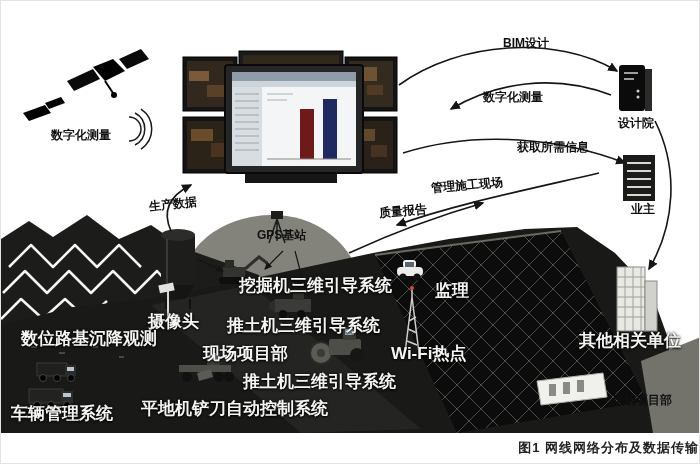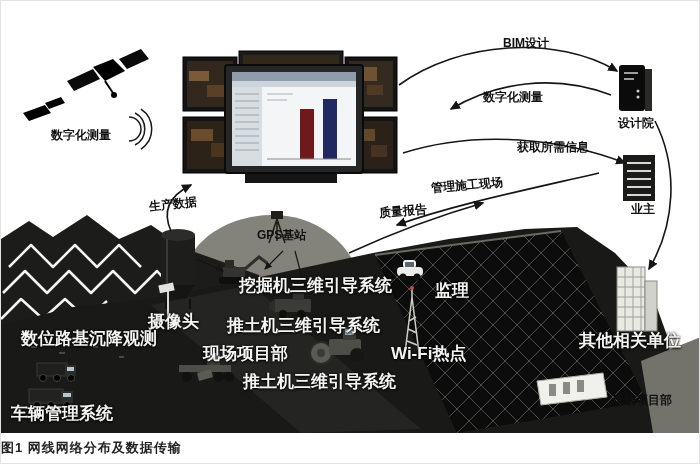--- a/index.html
+++ b/index.html
@@ -7,21 +7,21 @@
     position:relative;width:700px;height:464px;background:#ffffff;
     border:1px solid #e3e3e3;box-sizing:border-box;overflow:hidden;
     font-family:"Liberation Sans",sans-serif;
   }
   .scene{position:absolute;left:0;top:0;width:700px;height:464px;}
   .lbl{position:absolute;white-space:nowrap;font-weight:bold;line-height:1.1;}
   .dark{color:#101010;font-size:12px;}
   .light{color:#f4f4f2;font-size:17px;text-shadow:0 1px 2px rgba(0,0,0,.95),0 0 3px rgba(0,0,0,.8);}
   .tiltm5{transform:rotate(-5deg);}
   .tiltm6{transform:rotate(-6deg);}
-  .caption{position:absolute;left:0;right:0;top:438px;text-align:left;
+  .caption{position:absolute;left:0;right:0;top:438px;text-align:right;
            color:#222;font-size:13px;font-weight:600;letter-spacing:1px;}
 </style>
 </head>
 <body>
 
 <div class="figure">
 
   <svg class="scene" viewBox="0 0 700 464">
     <defs>
       <marker id="ah" viewBox="0 0 10 10" refX="8.5" refY="5" markerWidth="6.5" markerHeight="6.5" orient="auto-start-reverse">
@@ -251,17 +251,18 @@
   <div class="lbl dark" style="left:611px;top:393px">现场项目部</div>
 
   <div class="lbl light" style="left:238px;top:276px">挖掘机三维引导系统</div>
   <div class="lbl light" style="left:434px;top:281px">监理</div>
   <div class="lbl light" style="left:147px;top:312px">摄像头</div>
   <div class="lbl light" style="left:226px;top:316px">推土机三维引导系统</div>
   <div class="lbl light" style="left:20px;top:329px">数位路基沉降观测</div>
   <div class="lbl light" style="left:202px;top:344px">现场项目部</div>
   <div class="lbl light" style="left:390px;top:344px">Wi-Fi热点</div>
   <div class="lbl light" style="left:242px;top:372px">推土机三维引导系统</div>
+  <div class="lbl light" style="left:140px;top:399px">平地机铲刀自动控制系统</div>
   <div class="lbl light" style="left:10px;top:404px">车辆管理系统</div>
   <div class="lbl light" style="left:578px;top:331px">其他相关单位</div>
 
   <div class="caption">图1 网线网络分布及数据传输</div>
 </div>
 
 </body></html>

